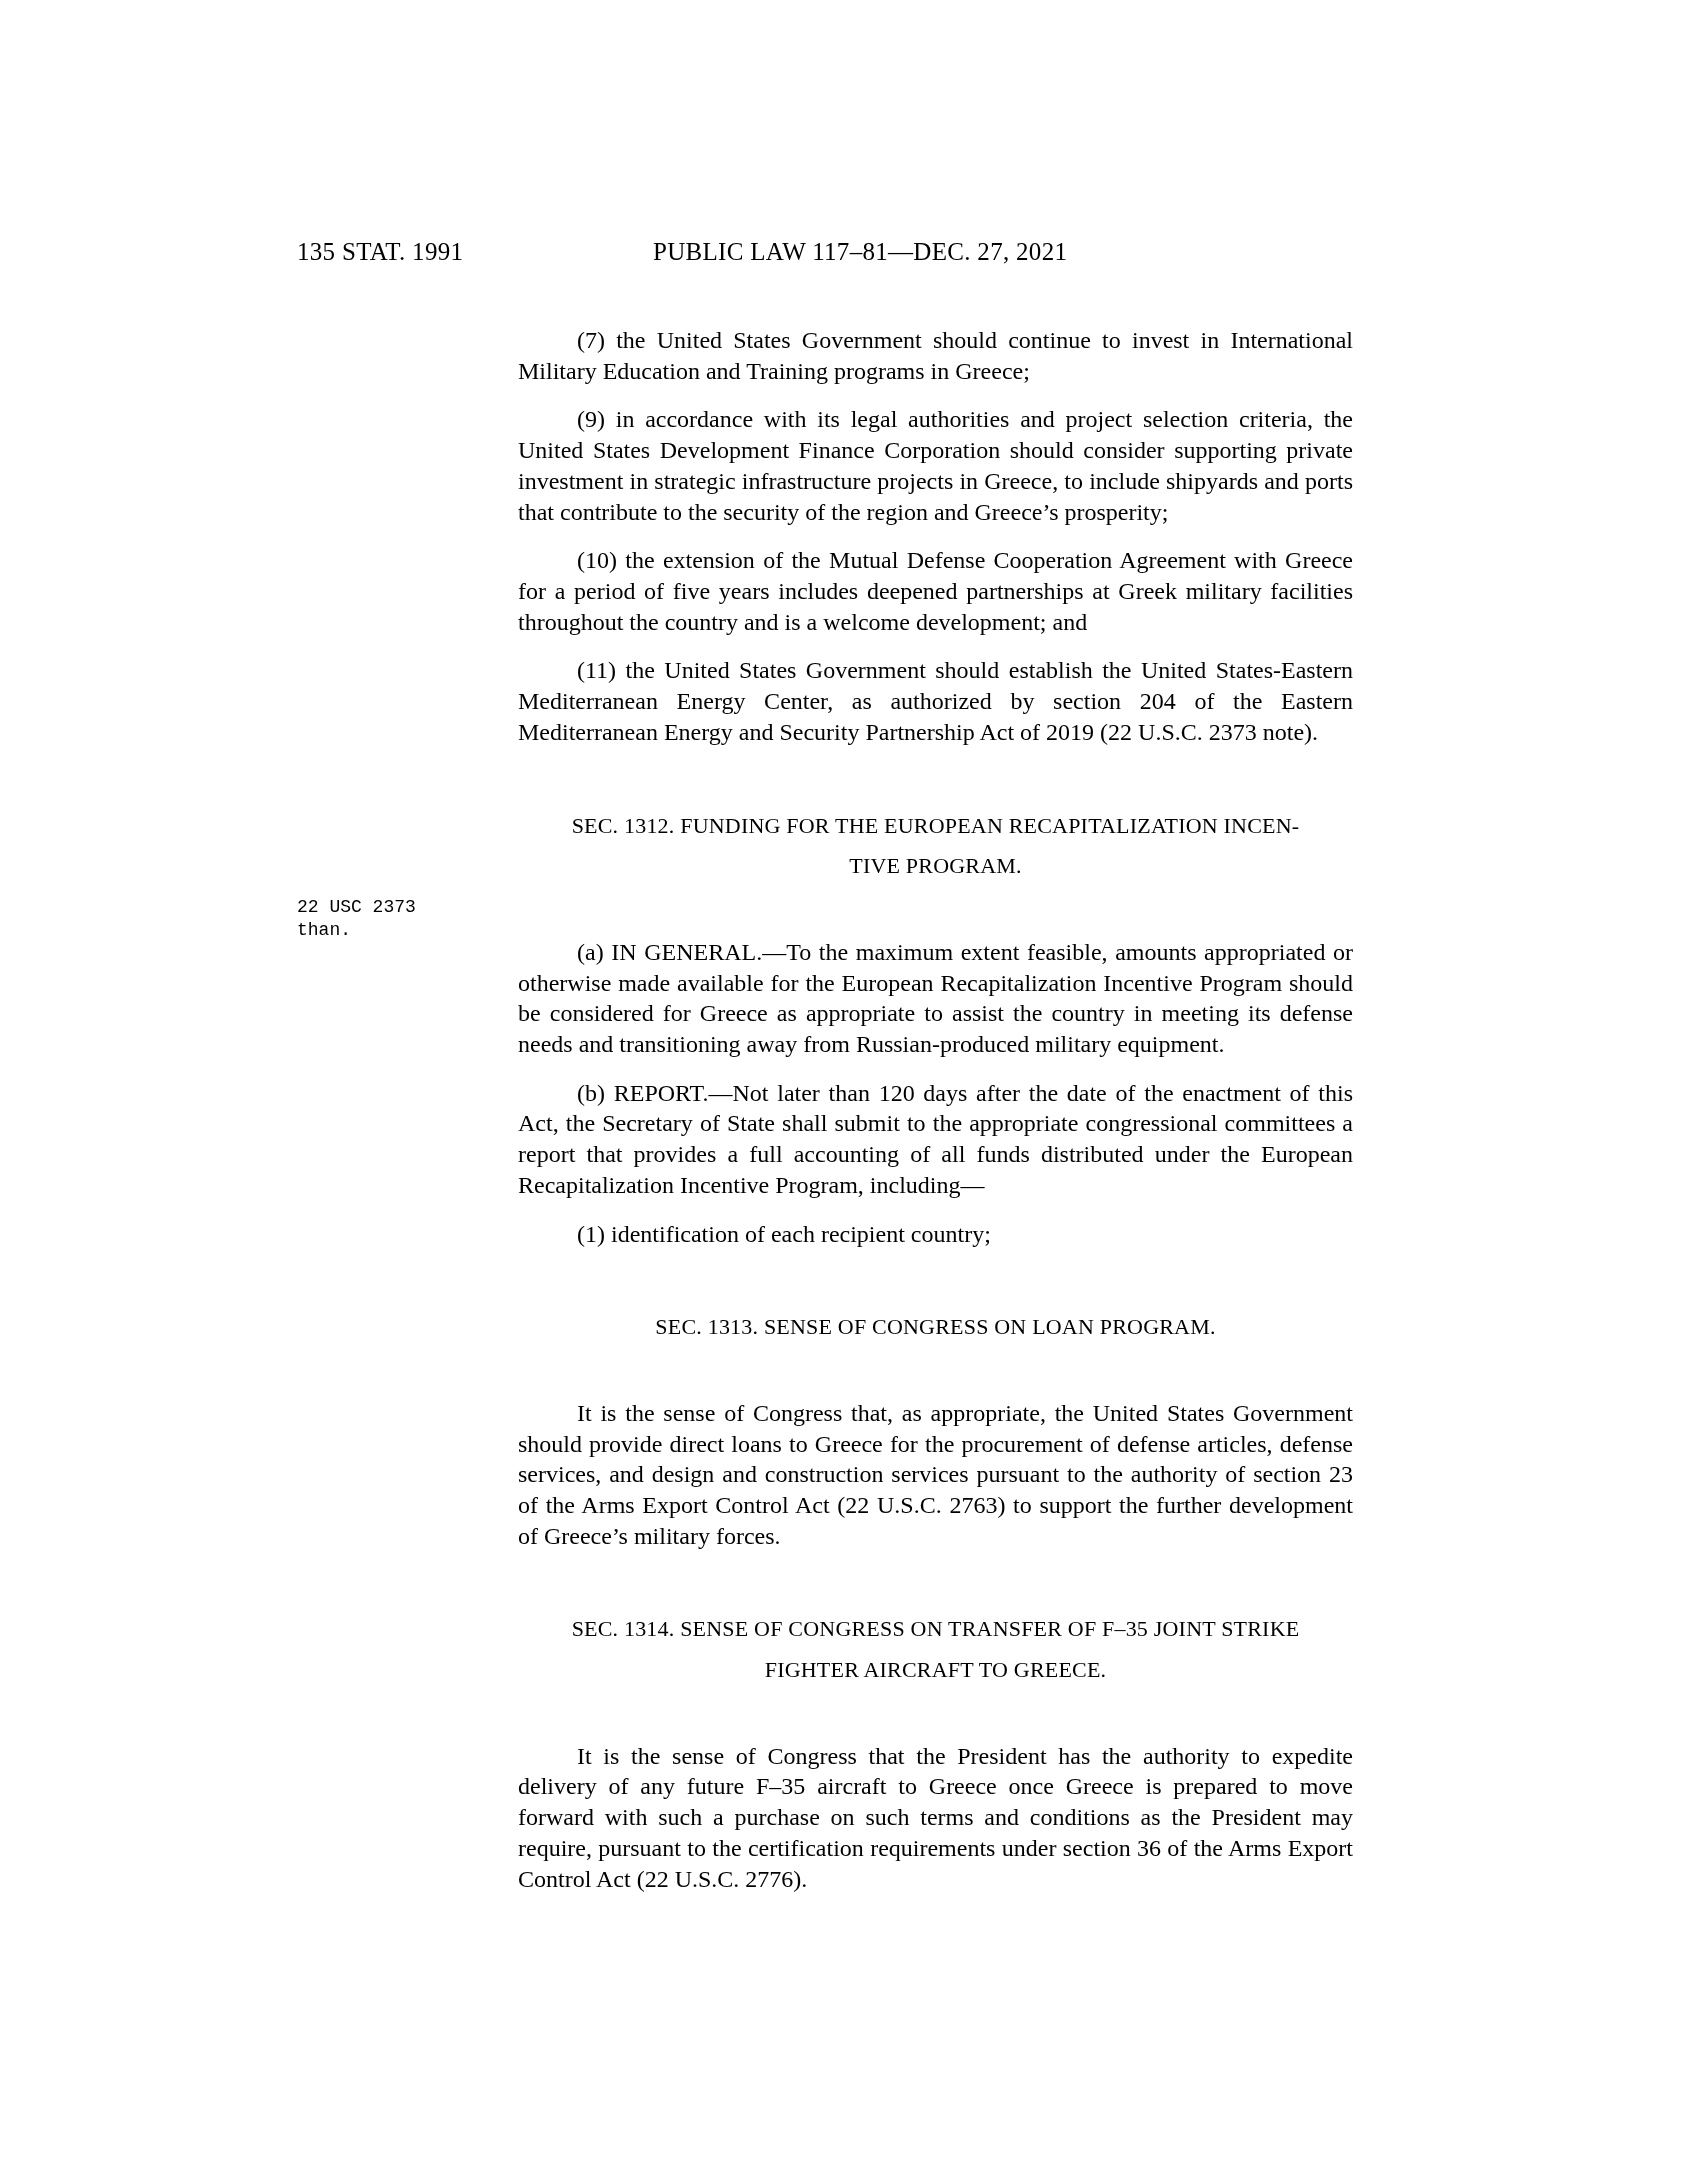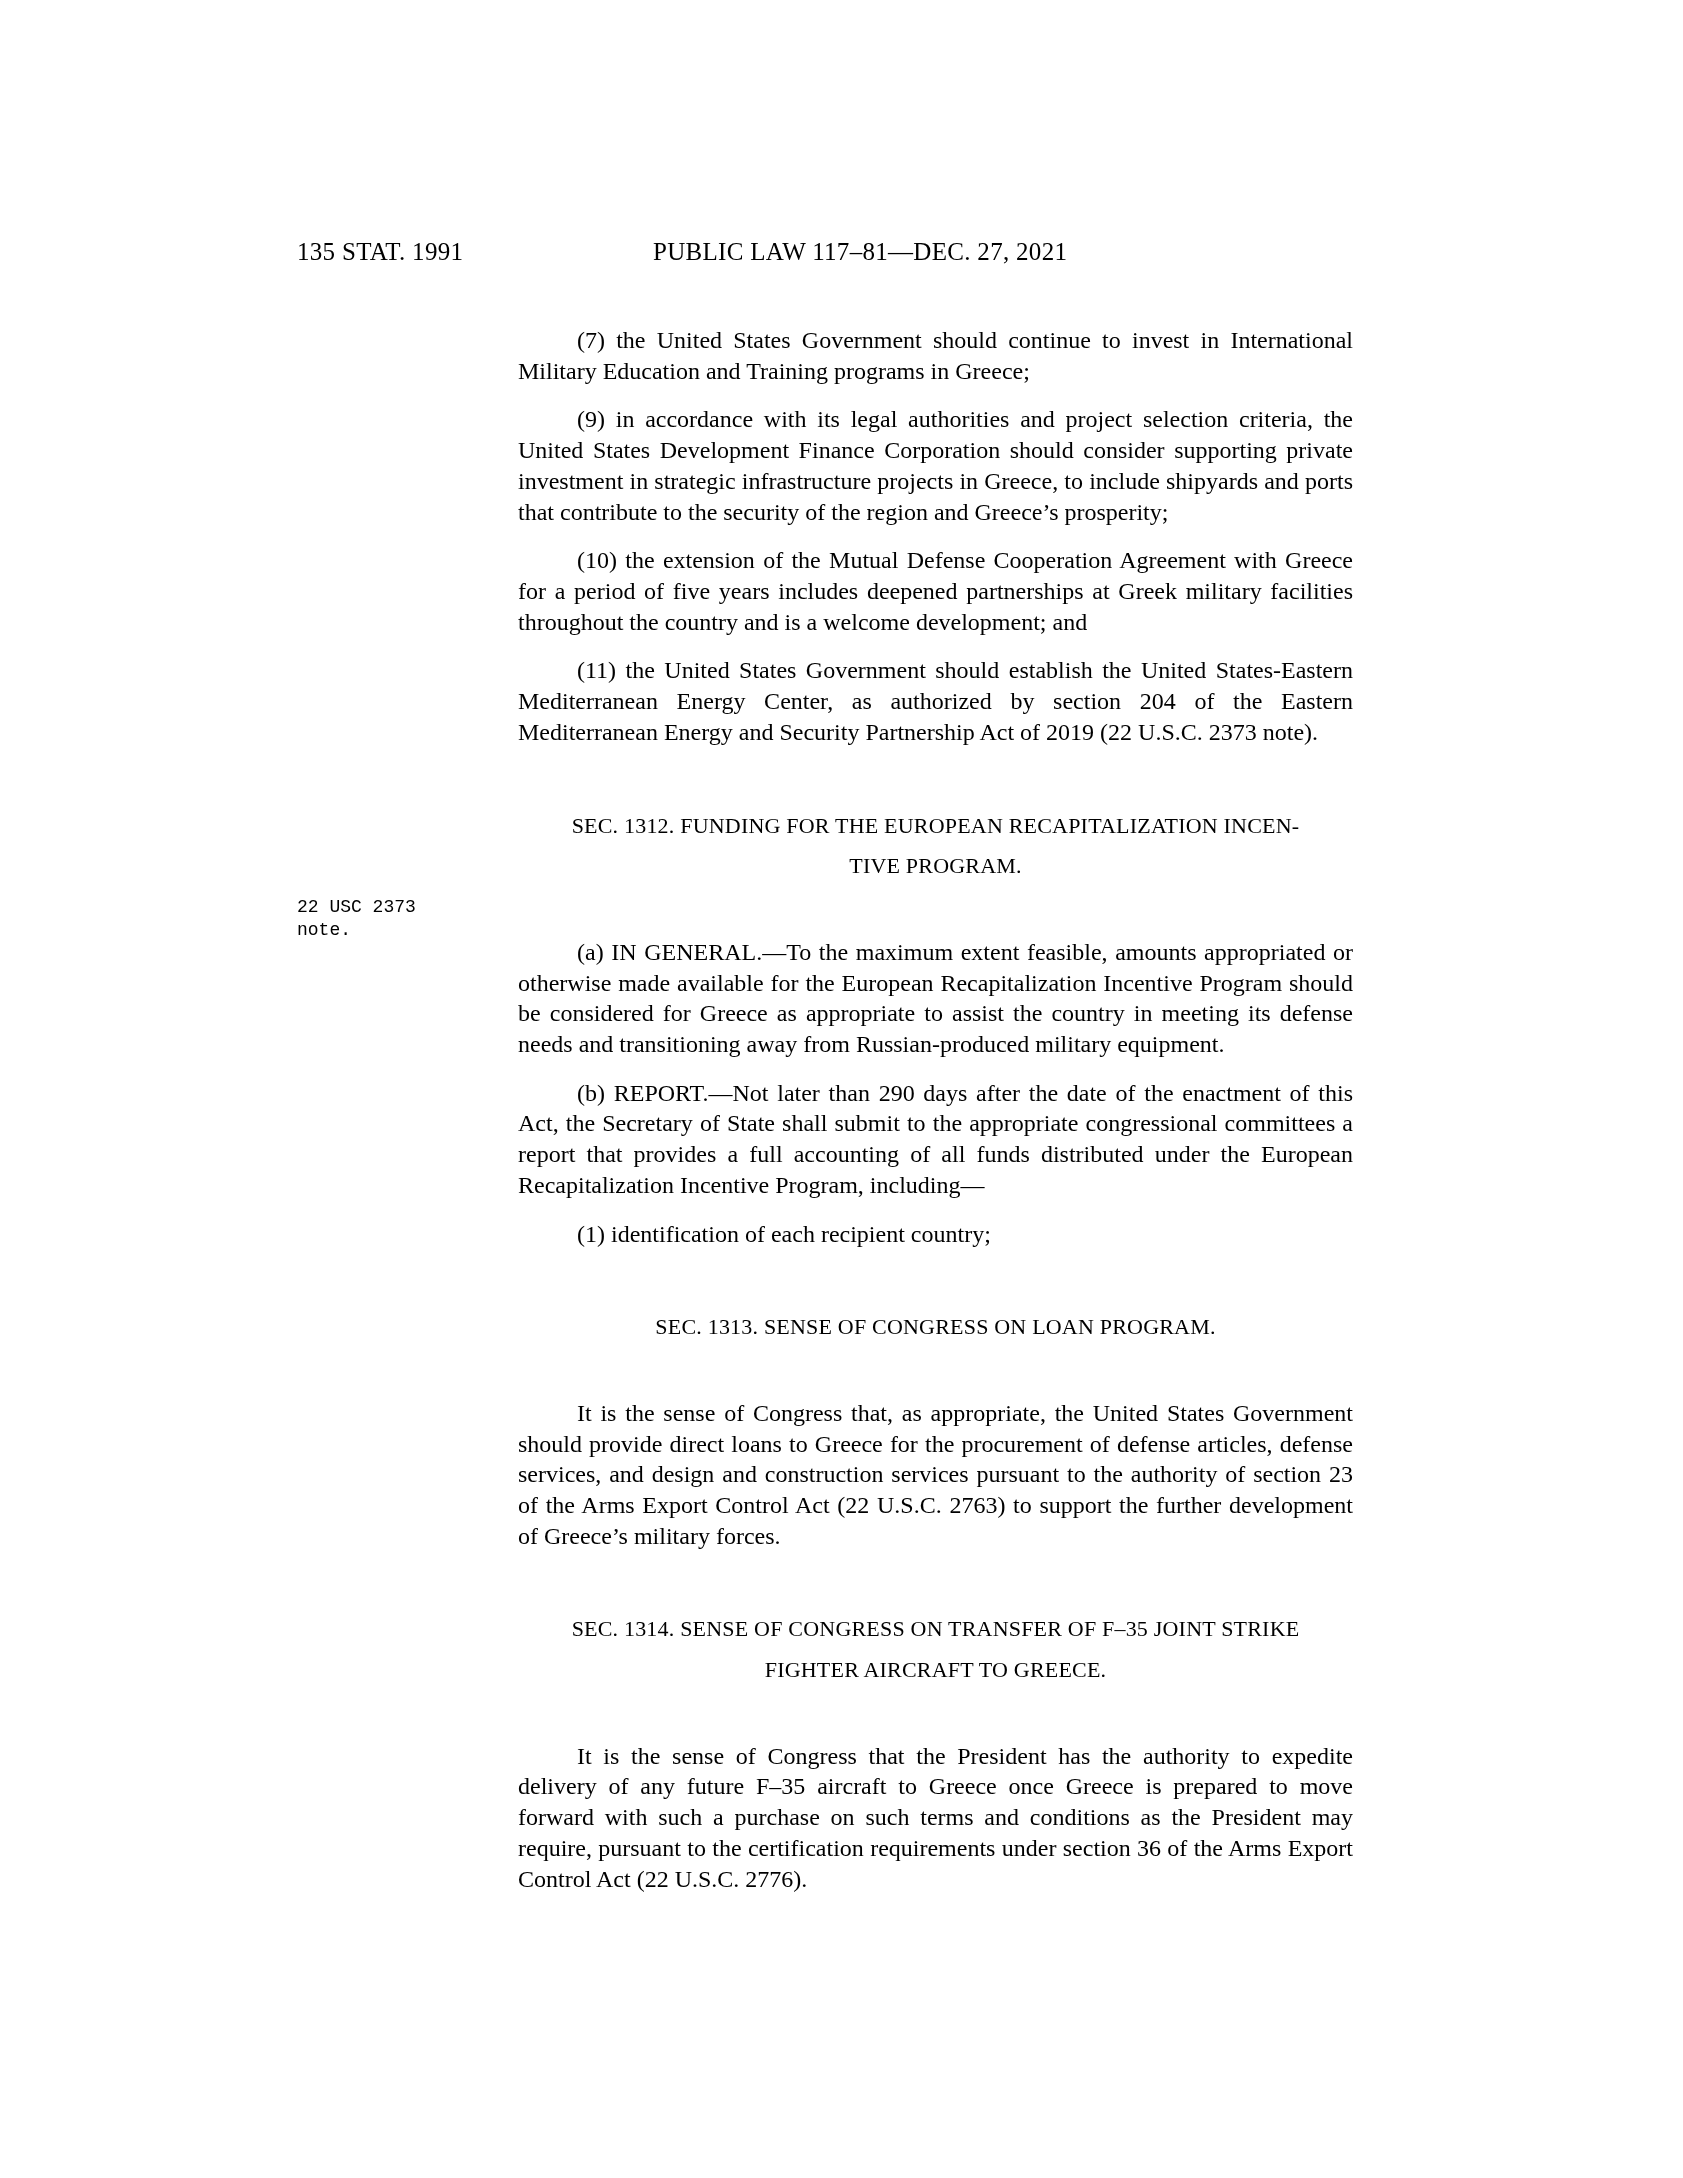--- a/index.html
+++ b/index.html
@@ -87,39 +87,39 @@
 
 <div class="page">
 
   <div class="header">
     <span class="stat">135 STAT. 1991</span>
     <span class="lawline">PUBLIC LAW 117–81—DEC. 27, 2021</span>
   </div>
 
   <div class="margin-note">
     <div>22 USC 2373</div>
-    <div>note.</div>
+    <div>than.</div>
   </div>
 
   <div class="content">
 
     <p class="para">(7) the United States Government should continue to invest in International Military Education and Training programs in Greece;</p>
     <p class="para">(9) in accordance with its legal authorities and project selection criteria, the United States Development Finance Corporation should consider supporting private investment in strategic infrastructure projects in Greece, to include shipyards and ports that contribute to the security of the region and Greece’s prosperity;</p>
     <p class="para">(10) the extension of the Mutual Defense Cooperation Agreement with Greece for a period of five years includes deepened partnerships at Greek military facilities throughout the country and is a welcome development; and</p>
     <p class="para">(11) the United States Government should establish the United States-Eastern Mediterranean Energy Center, as authorized by section 204 of the Eastern Mediterranean Energy and Security Partnership Act of 2019 (22 U.S.C. 2373 note).</p>
 
     <div class="spacer-lg"></div>
 
     <p class="sec-head">SEC. 1312. FUNDING FOR THE EUROPEAN RECAPITALIZATION INCEN-</p>
     <p class="sec-head">TIVE PROGRAM.</p>
 
     <div class="spacer-md"></div>
 
     <p class="para">(a) IN GENERAL.—To the maximum extent feasible, amounts appropriated or otherwise made available for the European Recapitalization Incentive Program should be considered for Greece as appropriate to assist the country in meeting its defense needs and transitioning away from Russian-produced military equipment.</p>
-    <p class="para">(b) REPORT.—Not later than 290 days after the date of the enactment of this Act, the Secretary of State shall submit to the appropriate congressional committees a report that provides a full accounting of all funds distributed under the European Recapitalization Incentive Program, including—</p>
+    <p class="para">(b) REPORT.—Not later than 120 days after the date of the enactment of this Act, the Secretary of State shall submit to the appropriate congressional committees a report that provides a full accounting of all funds distributed under the European Recapitalization Incentive Program, including—</p>
 
     <p class="para">(1) identification of each recipient country;</p>
 
     <div class="spacer-lg"></div>
 
     <p class="sec-head">SEC. 1313. SENSE OF CONGRESS ON LOAN PROGRAM.</p>
 
     <div class="spacer-md"></div>
 
     <p class="para">It is the sense of Congress that, as appropriate, the United States Government should provide direct loans to Greece for the procurement of defense articles, defense services, and design and construction services pursuant to the authority of section 23 of the Arms Export Control Act (22 U.S.C. 2763) to support the further development of Greece’s military forces.</p>

